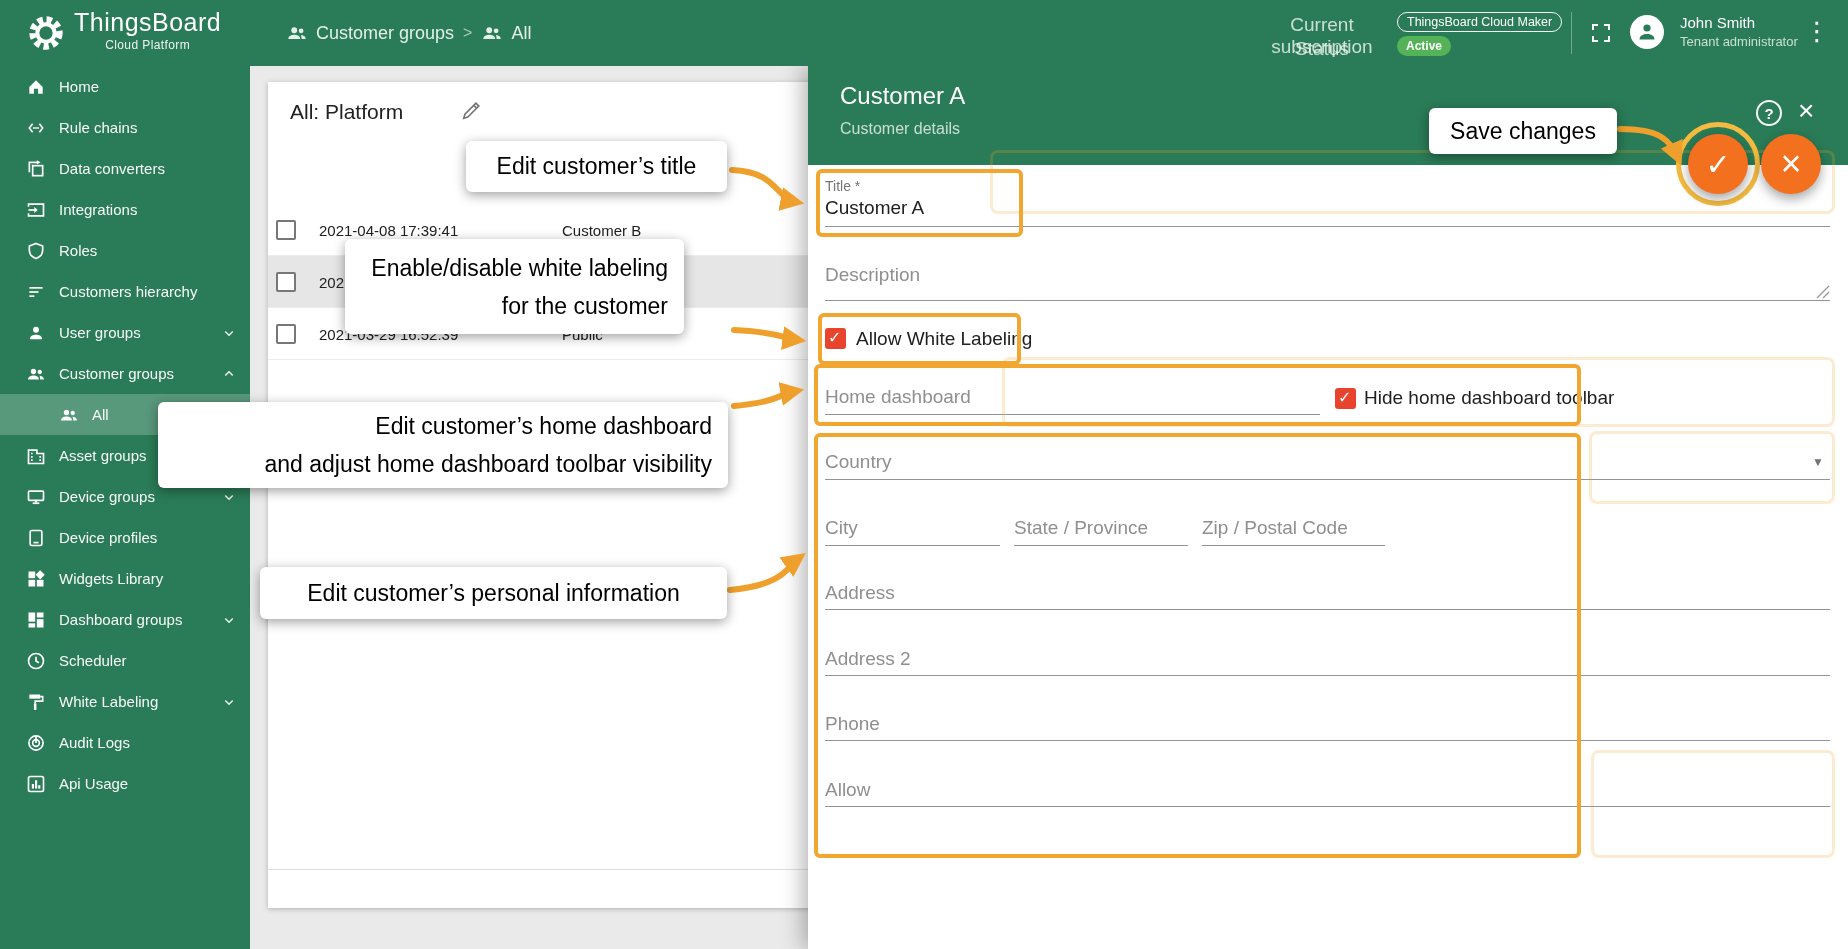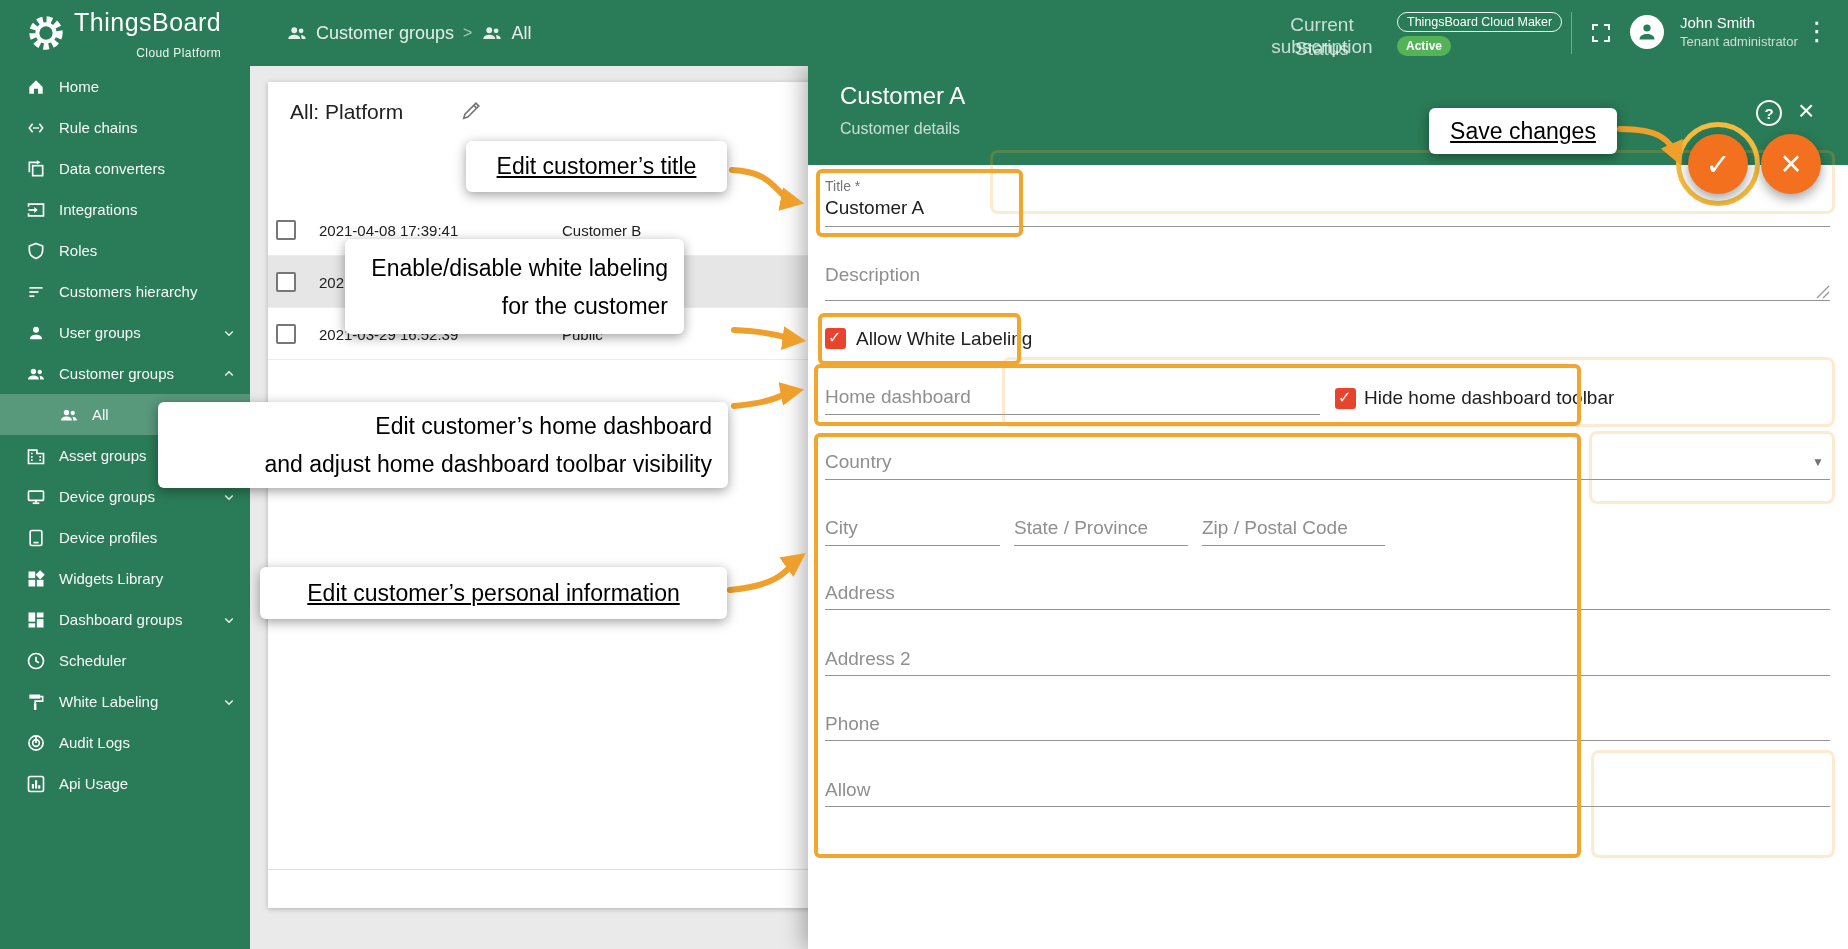--- a/index.html
+++ b/index.html
@@ -6,21 +6,21 @@
   html,body { background:#fff; }
   body { font-family:"Liberation Sans","DejaVu Sans",sans-serif; }
   #root { position:relative; width:1848px; height:949px; overflow:hidden; background:#eaeaea;
           --green:#2a7b57; --amber:#f0a62f; --fab:#f3701e; --red:#e8442d; }
 
   
   .topbar { position:absolute; left:0; top:0; width:1848px; height:66px; background:var(--green); z-index:60; color:#fff; }
   .logo-gear { position:absolute; left:26px; top:13px; width:40px; height:40px; color:#fff; }
   .logo-text { position:absolute; left:74px; top:10px; line-height:1; }
   .logo-name { font-size:25px; font-weight:400; letter-spacing:.5px; }
-  .logo-tag  { display:block; font-size:12px; text-align:right; margin-top:12px; color:rgba(255,255,255,.92); letter-spacing:.4px; }
+  .logo-tag  { display:block; font-size:12px; text-align:center; margin-top:4px; color:rgba(255,255,255,.92); letter-spacing:.4px; }
   .crumbs { position:absolute; left:286px; top:0; height:66px; display:flex; align-items:center; gap:9px; }
   .crumb-link { display:flex; align-items:center; gap:8px; color:rgba(255,255,255,.88); font-size:18px; cursor:pointer; }
   .crumb-sep { color:rgba(255,255,255,.6); font-size:16px; }
   .tb-ic { width:22px; height:22px; color:rgba(255,255,255,.88); }
   .sub-lbl { position:absolute; left:1255px; width:134px; text-align:center; font-size:19px; color:rgba(255,255,255,.75); }
   .pill { position:absolute; left:1397px; height:20px; display:flex; align-items:center; padding:0 9px; border-radius:10px; font-size:12.5px; white-space:nowrap; }
   .pill-outline { border:1px solid rgba(255,255,255,.95); color:#fff; }
   .pill-green { background:#54b356; color:#fff; font-weight:700; font-size:12px; }
   .vdiv { position:absolute; left:1571px; top:12px; width:1px; height:42px; background:rgba(255,255,255,.35); }
   .fs-ic { position:absolute; left:1589px; top:21px; width:24px; height:24px; color:#fff; cursor:pointer; }
@@ -73,21 +73,21 @@
   .fab { position:absolute; width:60px; height:60px; border-radius:50%; background:var(--fab); z-index:35; display:flex; align-items:center; justify-content:center; color:#fff; cursor:pointer; box-shadow:0 5px 12px rgba(0,0,0,.35); }
   .fab-check { font-size:30px; font-weight:700; }
   .fab-x { font-size:36px; font-weight:400; }
   .ring { position:absolute; left:1676px; top:122px; width:84px; height:84px; border:5px solid #f4bb40; border-radius:50%; z-index:34; }
 
   
   .hl { position:absolute; border:4px solid var(--amber); border-radius:6px; z-index:20; }
   .ghost { position:absolute; border:3px solid var(--amber); border-radius:8px; opacity:.22; z-index:15; }
   .arrows { position:absolute; left:0; top:0; z-index:44; pointer-events:none; }
   .callout { position:absolute; background:#fff; border-radius:6px; box-shadow:0 3px 12px rgba(0,0,0,.38); z-index:45; color:#000; font-size:23px; display:flex; flex-direction:column; justify-content:center; padding:8px 16px; }
-  .callout.center { align-items:center; text-align:right;text-decoration:underline; }
+  .callout.center { align-items:center; text-align:right; }
   .callout.right { align-items:flex-end; text-align:right; line-height:38px; }
 </style>
 </head>
 <body>
 
 <svg style="position:absolute;width:0;height:0" aria-hidden="true">
   <defs>
     <symbol id="i-home" viewBox="0 0 24 24">
         <path d="M4 12 L12 4 L20 12 V20 H14.5 V14 H9.5 V20 H4 Z" fill="currentColor"></path>
       </symbol>

